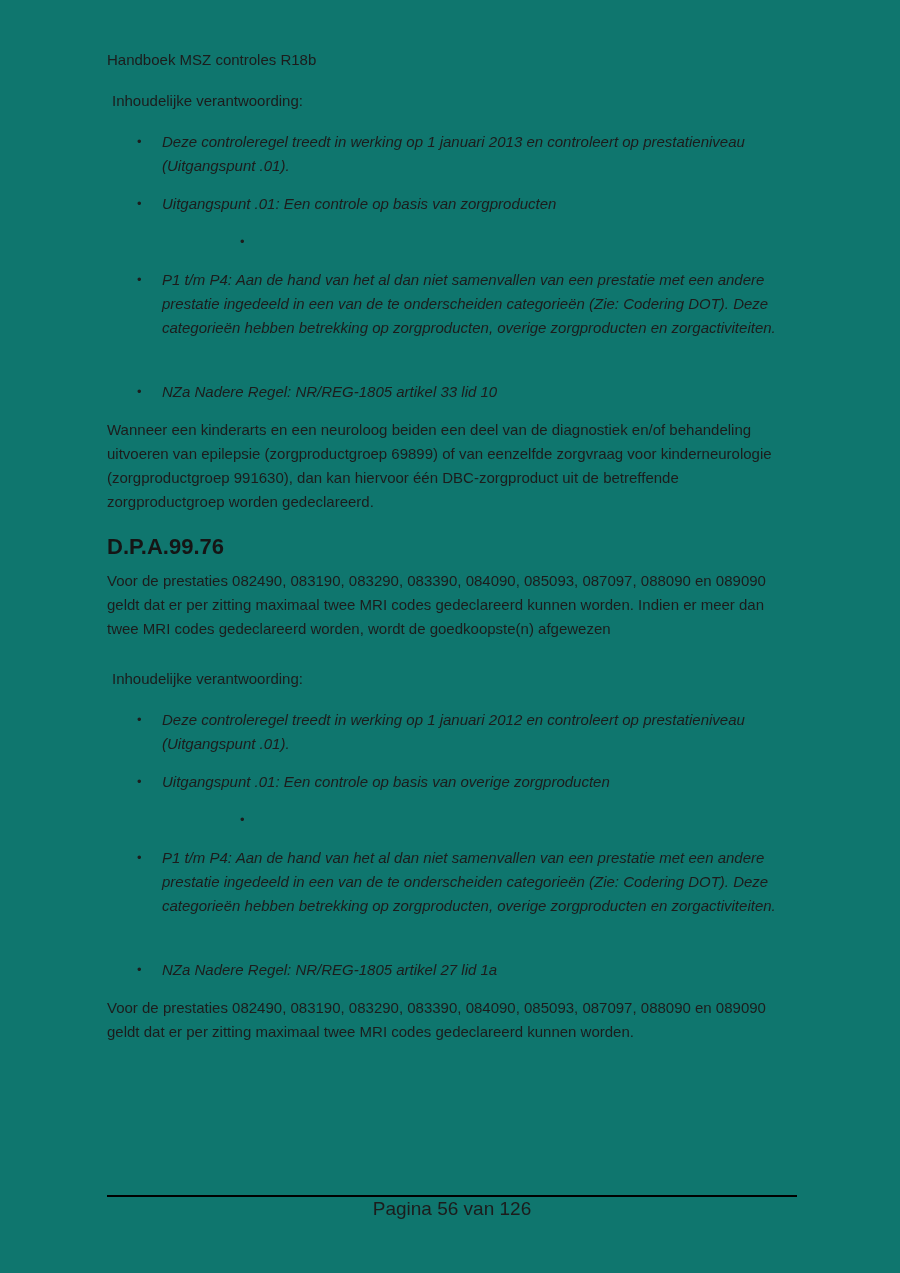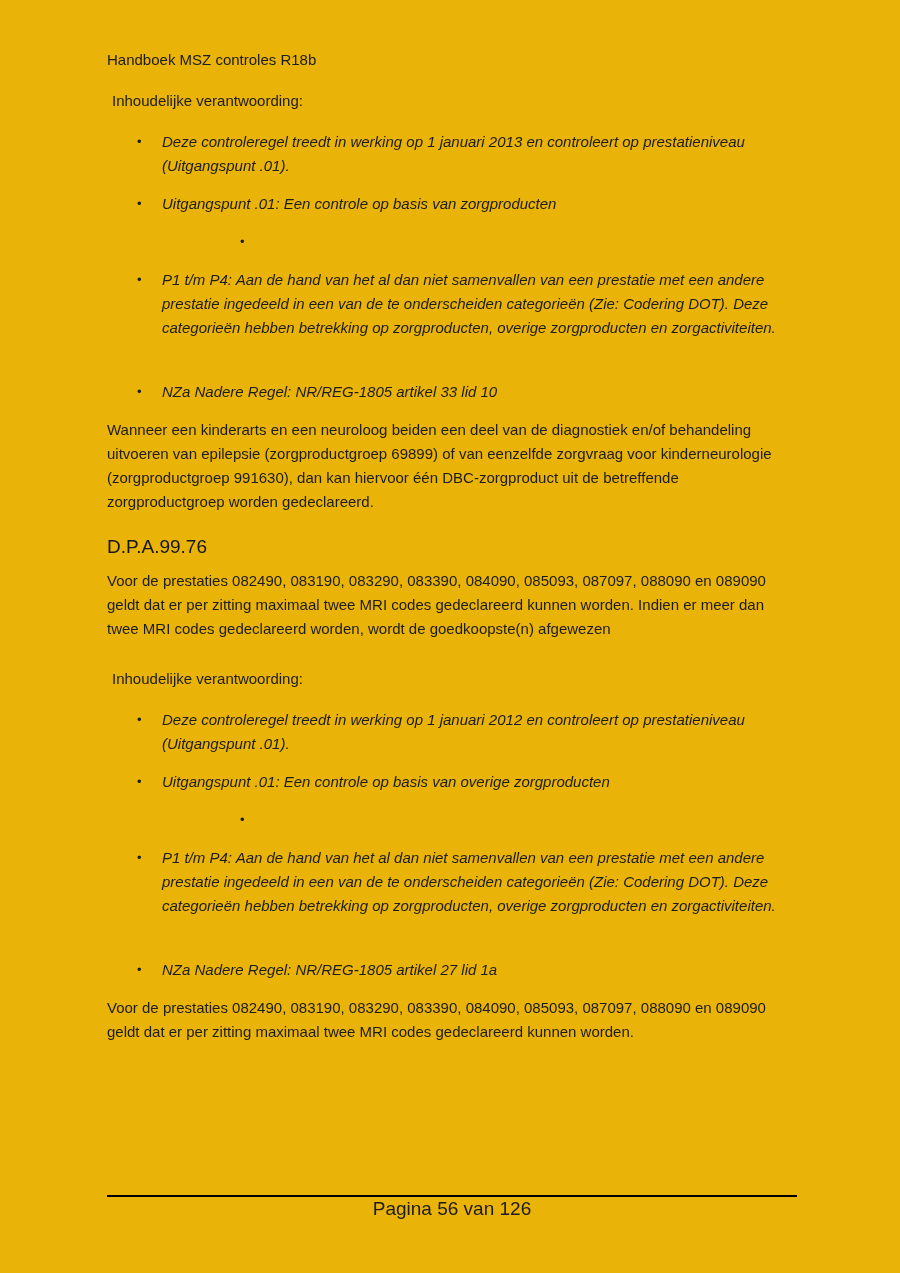--- a/index.html
+++ b/index.html
@@ -1,20 +1,20 @@
 <!DOCTYPE html>
 <html><head>
 <meta charset="utf-8">
 <style>
   html, body { margin: 0; padding: 0; background: #ffffff; }
   .page {
     position: relative;
     width: 900px;
     height: 1273px;
-    background: #eab308;
+    background: #0f766e;
     font-family: "Liberation Sans", sans-serif;
     color: #1c1c1c;
     overflow: hidden;
   }
   .content {
     position: absolute;
     left: 107px;
     top: 48px;
     width: 690px;
     font-size: 15px;
@@ -22,22 +22,22 @@
   }
   .doc-header { margin: 0 0 17px 0; }
   .label { margin: 0 0 17px 5px; }
   .para { margin: 0 0 14px 0; }
   .bullet { display: flex; margin: 0 0 14px 0; }
   .bullet .dot { flex: 0 0 25px; margin-left: 30px; font-size: 13px; }
   .bullet.l2 .dot { margin-left: 133px; flex-basis: 27px; }
   .bullet .btxt { flex: 1; font-style: italic; }
   .gap-top { margin-top: 40px; }
   .heading {
-    font-size: 19px;
-    font-weight: normal;
+    font-size: 22px;
+    font-weight: bold;
     line-height: 26px;
     margin: 20px 0 9px 0;
     color: #151515;
   }
   .label-extra-top { margin-top: 26px; }
   .footer {
     position: absolute;
     left: 107px;
     top: 1195px;
     width: 690px;

